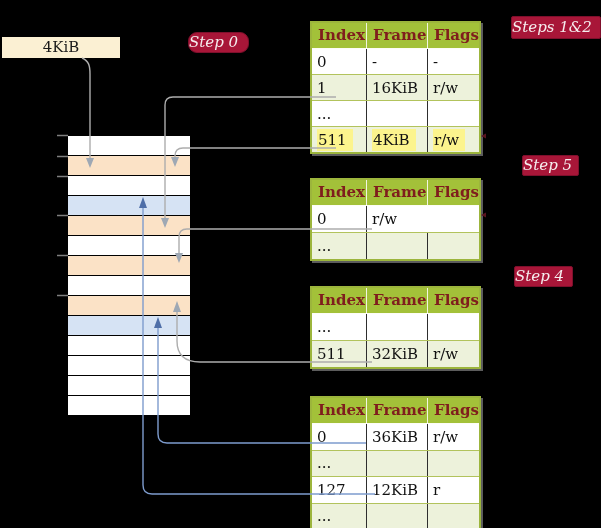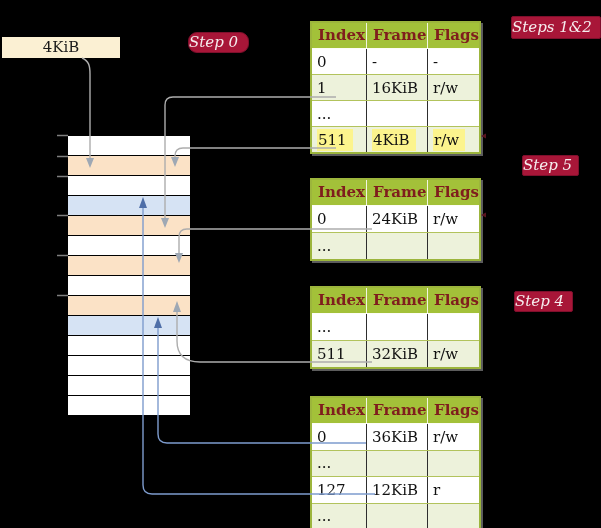--- a/index.html
+++ b/index.html
@@ -15,21 +15,21 @@
   }
   
   .badge{
     position:absolute;background:var(--badge,#a81638);color:#f6edee;
     border:1px solid #7f0f2c;border-radius:2px;
     font-size:15px;white-space:nowrap;font-style:italic;
   }
   .badge.step0  {left:188px;top:32px;width:59px;height:19px;line-height:19px;border-radius:9px;}
   .badge.steps12{left:511px;top:16px;width:88px;height:21px;line-height:21px;}
   .badge.step3  {left:522px;top:155px;width:55px;height:19px;line-height:19px;}
-  .badge.step4  {left:514px;top:266px;width:57px;height:19px;line-height:19px;margin-top:25px;}
+  .badge.step4  {left:514px;top:266px;width:57px;height:19px;line-height:19px;}
   
   .memstrip{position:absolute;left:68px;top:135px;width:122px;border-top:1px solid #000;}
   .mrow{height:20px;box-sizing:border-box;border-bottom:1px solid #000;}
   .mrow.white{background:#ffffff;}
   .mrow.peach{background:var(--memory_peach,#fbe2c6);}
   .mrow.blue {background:var(--memory_blue,#d6e3f4);}
   
   .tbl{
     position:absolute;left:310px;width:171px;box-sizing:border-box;
     border:2px solid #9cb53c;background:#fff;box-shadow:2px 2px 0 #5c5c5c;
@@ -118,21 +118,20 @@
       </div>
     </div>
   <div class="tbl t2">
       <div class="thead">
         <div class="hcell">Index</div>
         <div class="hcell">Frame</div>
         <div class="hcell">Flags</div>
       </div>
       <div class="trow">
         <div class="cell">0</div>
-        <div class="cell">24KiB</div>
         <div class="cell">r/w</div>
       </div>
       <div class="trow shade">
         <div class="cell">...</div>
         <div class="cell"></div>
         <div class="cell"></div>
       </div>
     </div>
   <div class="tbl t3">
       <div class="thead">

